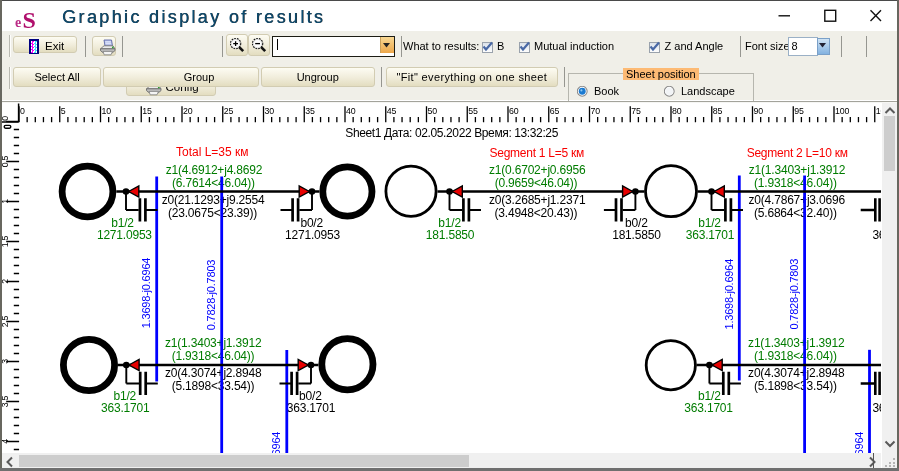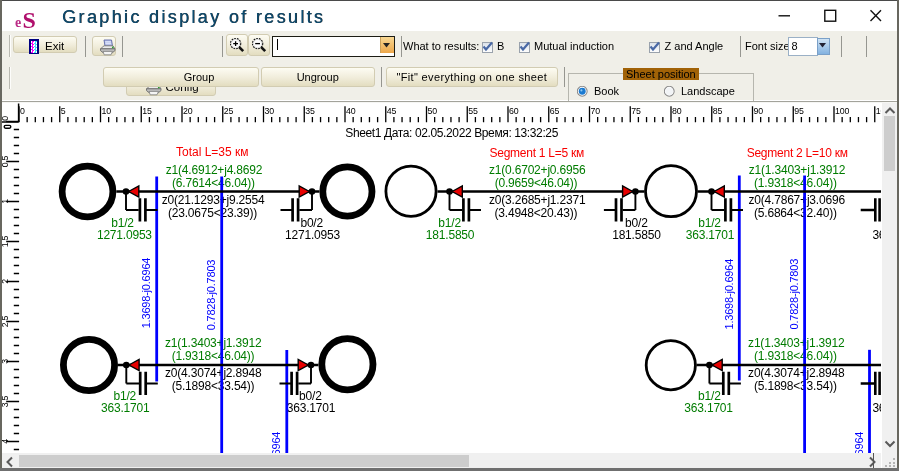--- a/index.html
+++ b/index.html
@@ -115,33 +115,36 @@
     <div style="position:absolute;left:788px;top:36.5px;width:28px;height:17.5px;background:#fff;border:1px solid #9ab0c6"></div>
     <span class="ul" style="left:791.5px;top:39.5px">8</span>
     <div style="position:absolute;left:816.5px;top:37.5px;width:11.5px;height:15.5px;background:linear-gradient(#cfe3f4,#83b2e0);border:1px solid #7aa0c8"></div>
     <svg width="8" height="5" viewBox="0 0 8 5" style="position:absolute;left:818.8px;top:43px">
       <path d="M0 0H7L3.5 4.5Z" fill="#223"></path>
     </svg>
     <div style="position:absolute;left:841px;top:36px;width:1px;height:21px;background:#969690"></div>
     <div style="position:absolute;left:866px;top:36px;width:1px;height:21px;background:#969690"></div>
     <div style="position:absolute;left:8.5px;top:67px;width:1px;height:22px;background:#b9b9b1"></div>
     <div style="position:absolute;left:9.5px;top:67px;width:1px;height:22px;background:#fdfdfb"></div>
+    <div class="tb" style="left:13px;top:67px;width:88px;height:20px;">
+      <span style="font-size:11px;0">Select All</span>
+    </div>
     <div class="tb" style="left:103px;top:67px;width:156px;height:20px;padding-left:36px;">
       <span style="font-size:11px;0">Group</span>
     </div>
     <div class="tb" style="left:261px;top:67px;width:113.5px;height:20px;justify-content:center;">
       <span style="font-size:11px;0">Ungroup</span>
     </div>
     <div style="position:absolute;left:381px;top:67px;width:1px;height:20px;background:#969690"></div>
     <div class="tb" style="left:386px;top:67px;width:171.5px;height:20px;">
       <span style="font-size:11px;0"><span style="letter-spacing:0.35px">"Fit" everything on one sheet</span></span>
     </div>
     <div style="position:absolute;left:563.5px;top:67px;width:1px;height:20px;background:#969690"></div>
     <div style="position:absolute;left:567.5px;top:73px;width:184px;height:26.5px;border:1px solid #b6b6ae"></div>
-    <span class="ul" style="left:623px;top:67.5px;background:#a16207;padding:0 3px">Sheet position</span>
+    <span class="ul" style="left:623px;top:67.5px;background:#fdba74;padding:0 3px">Sheet position</span>
     <svg width="11" height="11" viewBox="0 0 10.5 10.5" style="position:absolute;left:577px;top:85.5px">
       <circle cx="5" cy="5" r="4.7" fill="#fff" stroke="#8a8a8a" stroke-width="1"></circle>
       <circle cx="5" cy="5" r="3.3" fill="#1b7ad0"></circle>
       <circle cx="4.2" cy="4.2" r="1" fill="#8ec8ef"></circle>
     </svg>
     <span class="ul" style="left:594px;top:85px">Book</span>
     <svg width="11" height="11" viewBox="0 0 10.5 10.5" style="position:absolute;left:664px;top:85.5px">
       <circle cx="5" cy="5" r="4.7" fill="#fff" stroke="#8a8a8a" stroke-width="1"></circle>
       <circle cx="5" cy="5" r="3.6" fill="#f2f4f6"></circle>
     </svg>

